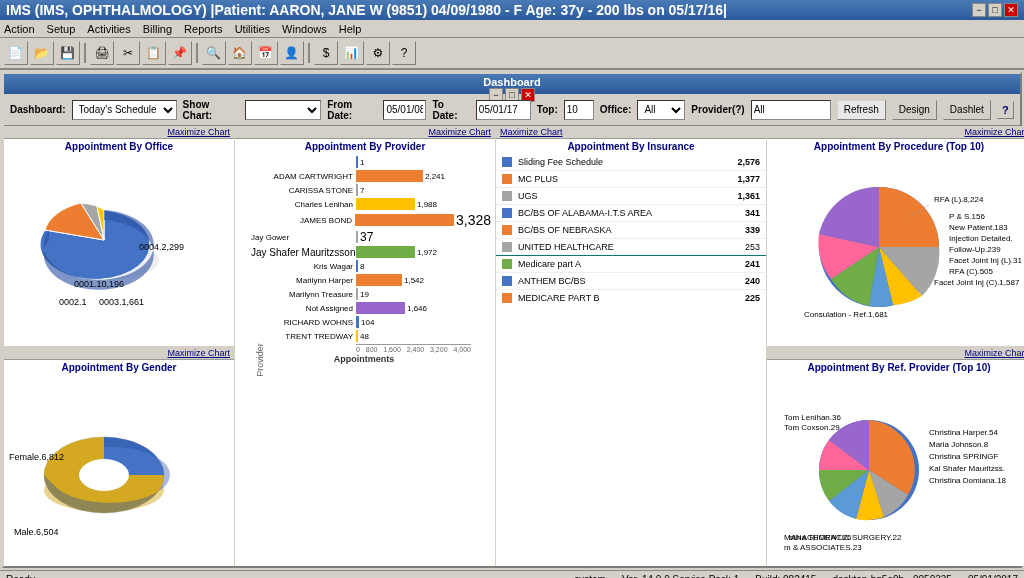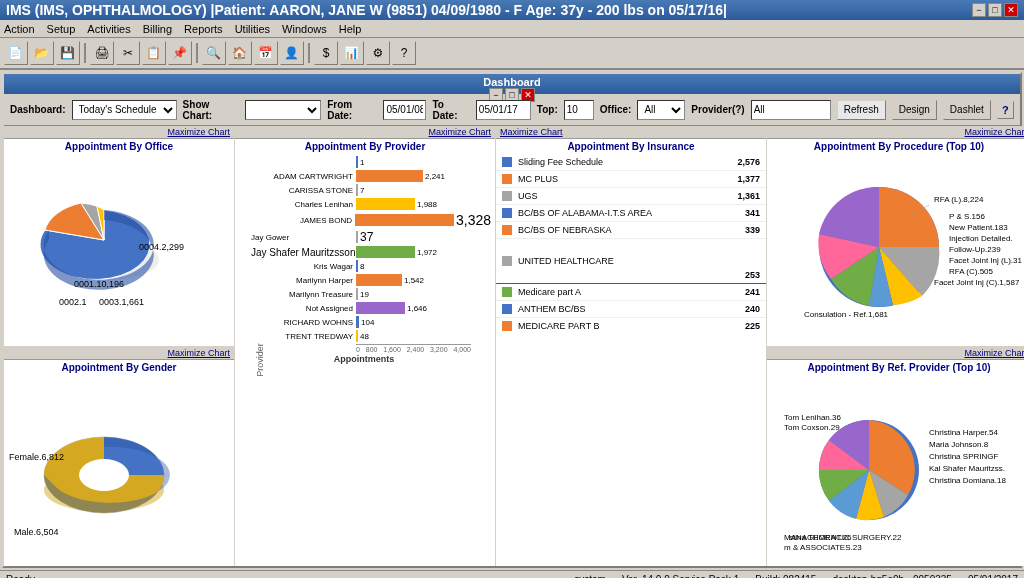--- a/index.html
+++ b/index.html
@@ -292,21 +292,21 @@
           <span style="font-size:9px;font-weight:bold;">341</span>
         </div>
         <div style="display:flex; align-items:center; padding:3px 6px; border-bottom:1px solid #eee;">
           <div style="width:10px;height:10px;background:#ED7D31;margin-right:6px;flex-shrink:0;"></div>
           <span style="font-size:9px;flex:1;">BC/BS OF NEBRASKA</span>
           <span style="font-size:9px;font-weight:bold;">339</span>
         </div>
         <div style="display:flex; align-items:center; padding:3px 6px; border-bottom:1px solid #0f766e;">
           <div style="width:10px;height:10px;background:#A5A5A5;margin-right:6px;flex-shrink:0;"></div>
           <span style="font-size:9px;flex:1;">UNITED HEALTHCARE</span>
-          <span style="font-size:9px;font-weight:bold;margin-top:28px;">253</span>
+          <span style="font-size:9px;font-weight:normal;">253</span>
         </div>
         <div style="display:flex; align-items:center; padding:3px 6px; border-bottom:1px solid #eee;">
           <div style="width:10px;height:10px;background:#70AD47;margin-right:6px;flex-shrink:0;"></div>
           <span style="font-size:9px;flex:1;">Medicare part A</span>
           <span style="font-size:9px;font-weight:bold;">241</span>
         </div>
         <div style="display:flex; align-items:center; padding:3px 6px; border-bottom:1px solid #eee;">
           <div style="width:10px;height:10px;background:#4472C4;margin-right:6px;flex-shrink:0;"></div>
           <span style="font-size:9px;flex:1;">ANTHEM BC/BS</span>
           <span style="font-size:9px;font-weight:bold;">240</span>

